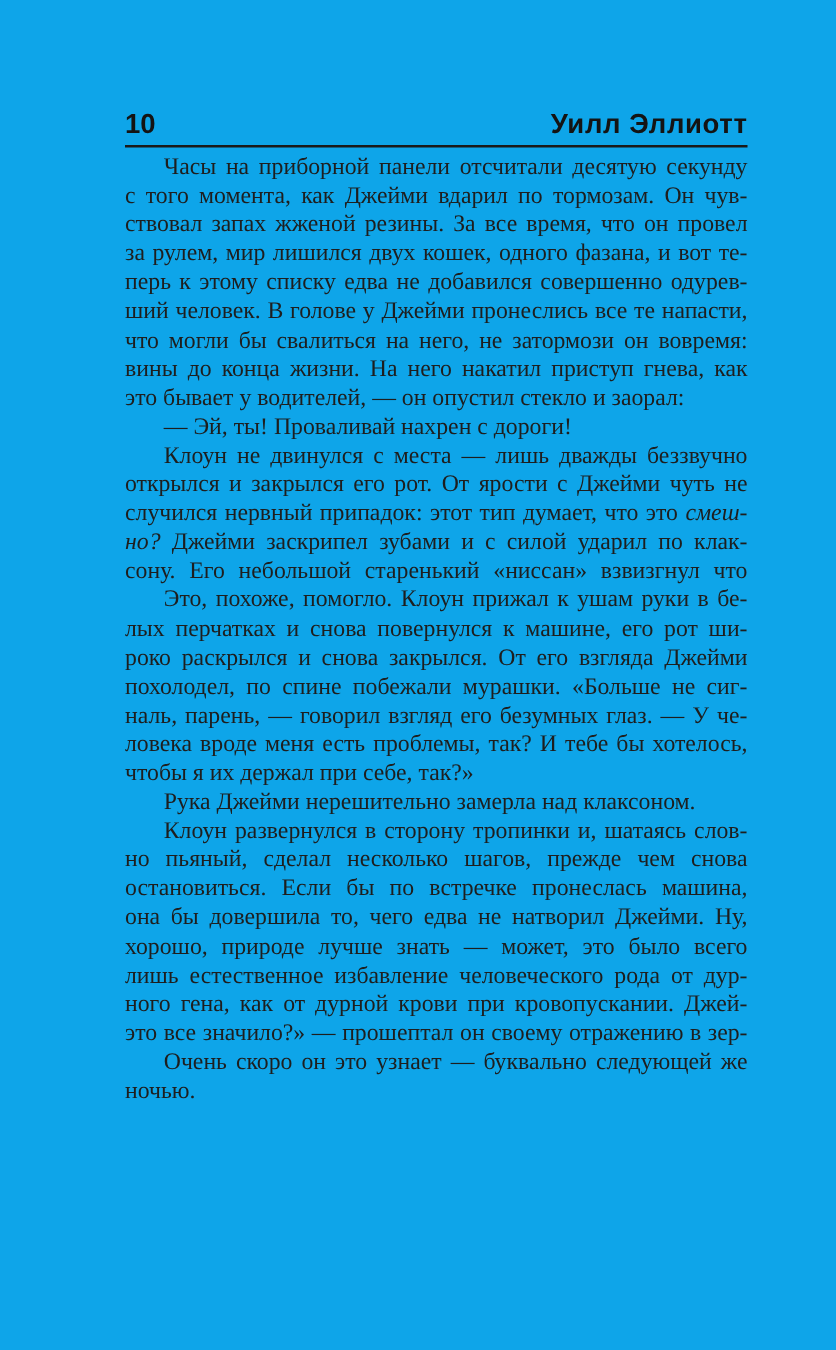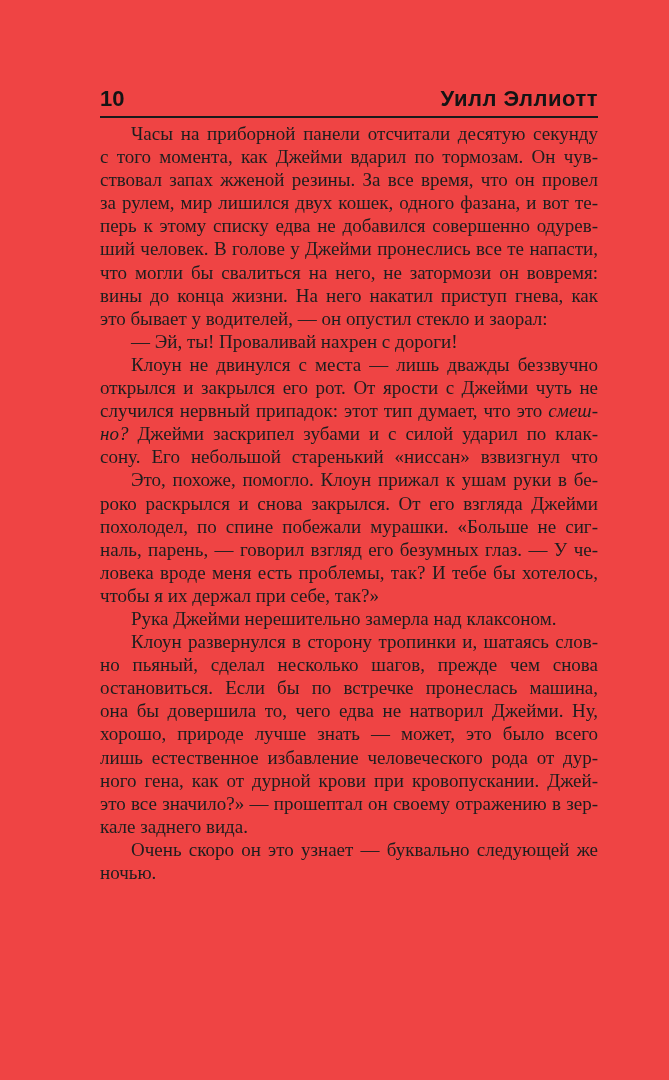--- a/index.html
+++ b/index.html
@@ -4,21 +4,21 @@
 <style>
   html, body {
     margin: 0;
     padding: 0;
     background: #ffffff;
   }
   .page {
     position: relative;
     width: 669px;
     height: 1080px;
-    background: #ef4444;
+    background: #0ea5e9;
     overflow: hidden;
     font-family: "Liberation Serif", "DejaVu Serif", serif;
     color: #1e1e1e;
   }
   .running-header {
     position: absolute;
     left: 100px;
     width: 498px;
     top: 87px;
     display: flex;
@@ -101,39 +101,39 @@
       </p>
       <p class="para">
         <span class="line first"><span>Клоун не двинулся с места — лишь дважды беззвучно</span></span>
         <span class="line"><span>открылся и закрылся его рот. От ярости с Джейми чуть не</span></span>
         <span class="line"><span>случился нервный припадок: этот тип думает, что это </span><em>смеш-</em></span>
         <span class="line"><em>но?</em><span> Джейми заскрипел зубами и с силой ударил по клак-</span></span>
         <span class="line"><span>сону. Его небольшой старенький «ниссан» взвизгнул что</span></span>
       </p>
       <p class="para">
         <span class="line first"><span>Это, похоже, помогло. Клоун прижал к ушам руки в бе-</span></span>
+        <span class="line"><span>лых перчатках и снова повернулся к машине, его рот ши-</span></span>
         <span class="line"><span>роко раскрылся и снова закрылся. От его взгляда Джейми</span></span>
         <span class="line"><span>похолодел, по спине побежали мурашки. «Больше не сиг-</span></span>
         <span class="line"><span>наль, парень, — говорил взгляд его безумных глаз. — У че-</span></span>
         <span class="line"><span>ловека вроде меня есть проблемы, так? И тебе бы хотелось,</span></span>
         <span class="line last"><span>чтобы я их держал при себе, так?»</span></span>
       </p>
       <p class="para">
         <span class="line first last"><span>Рука Джейми нерешительно замерла над клаксоном.</span></span>
       </p>
       <p class="para">
         <span class="line first"><span>Клоун развернулся в сторону тропинки и, шатаясь слов-</span></span>
         <span class="line"><span>но пьяный, сделал несколько шагов, прежде чем снова</span></span>
         <span class="line"><span>остановиться. Если бы по встречке пронеслась машина,</span></span>
         <span class="line"><span>она бы довершила то, чего едва не натворил Джейми. Ну,</span></span>
         <span class="line"><span>хорошо, природе лучше знать — может, это было всего</span></span>
         <span class="line"><span>лишь естественное избавление человеческого рода от дур-</span></span>
         <span class="line"><span>ного гена, как от дурной крови при кровопускании. Джей-</span></span>
         <span class="line"><span>это все значило?» — прошептал он своему отражению в зер-</span></span>
-        <span class="line last"><span>кале заднего вида.</span></span>
       </p>
       <p class="para">
         <span class="line first"><span>Очень скоро он это узнает — буквально следующей же</span></span>
         <span class="line last"><span>ночью.</span></span>
       </p>
     </main>
 
 </div>
 
 </body></html>

